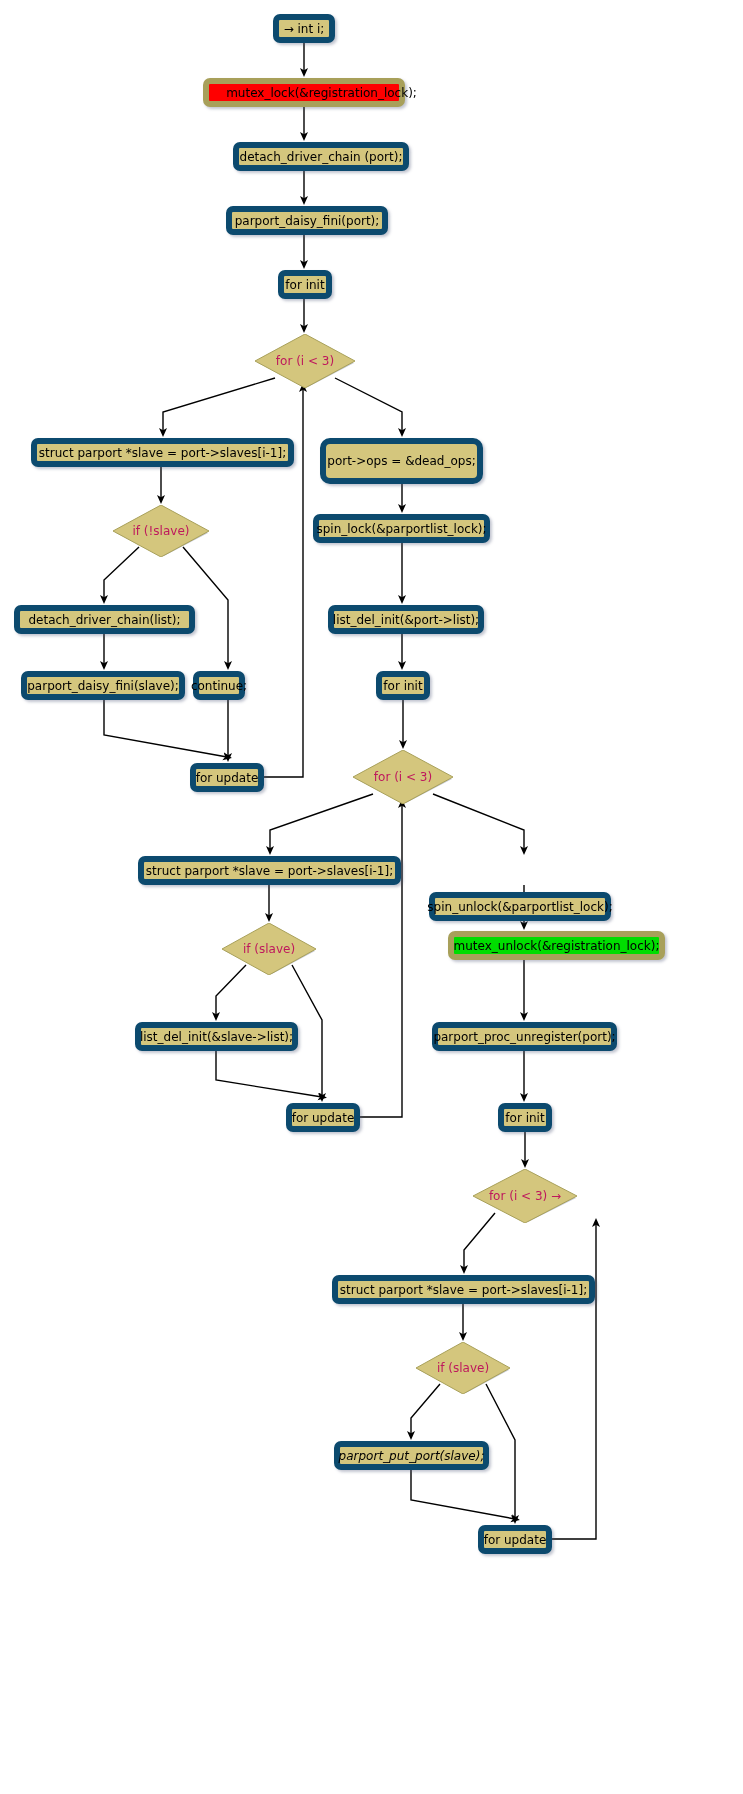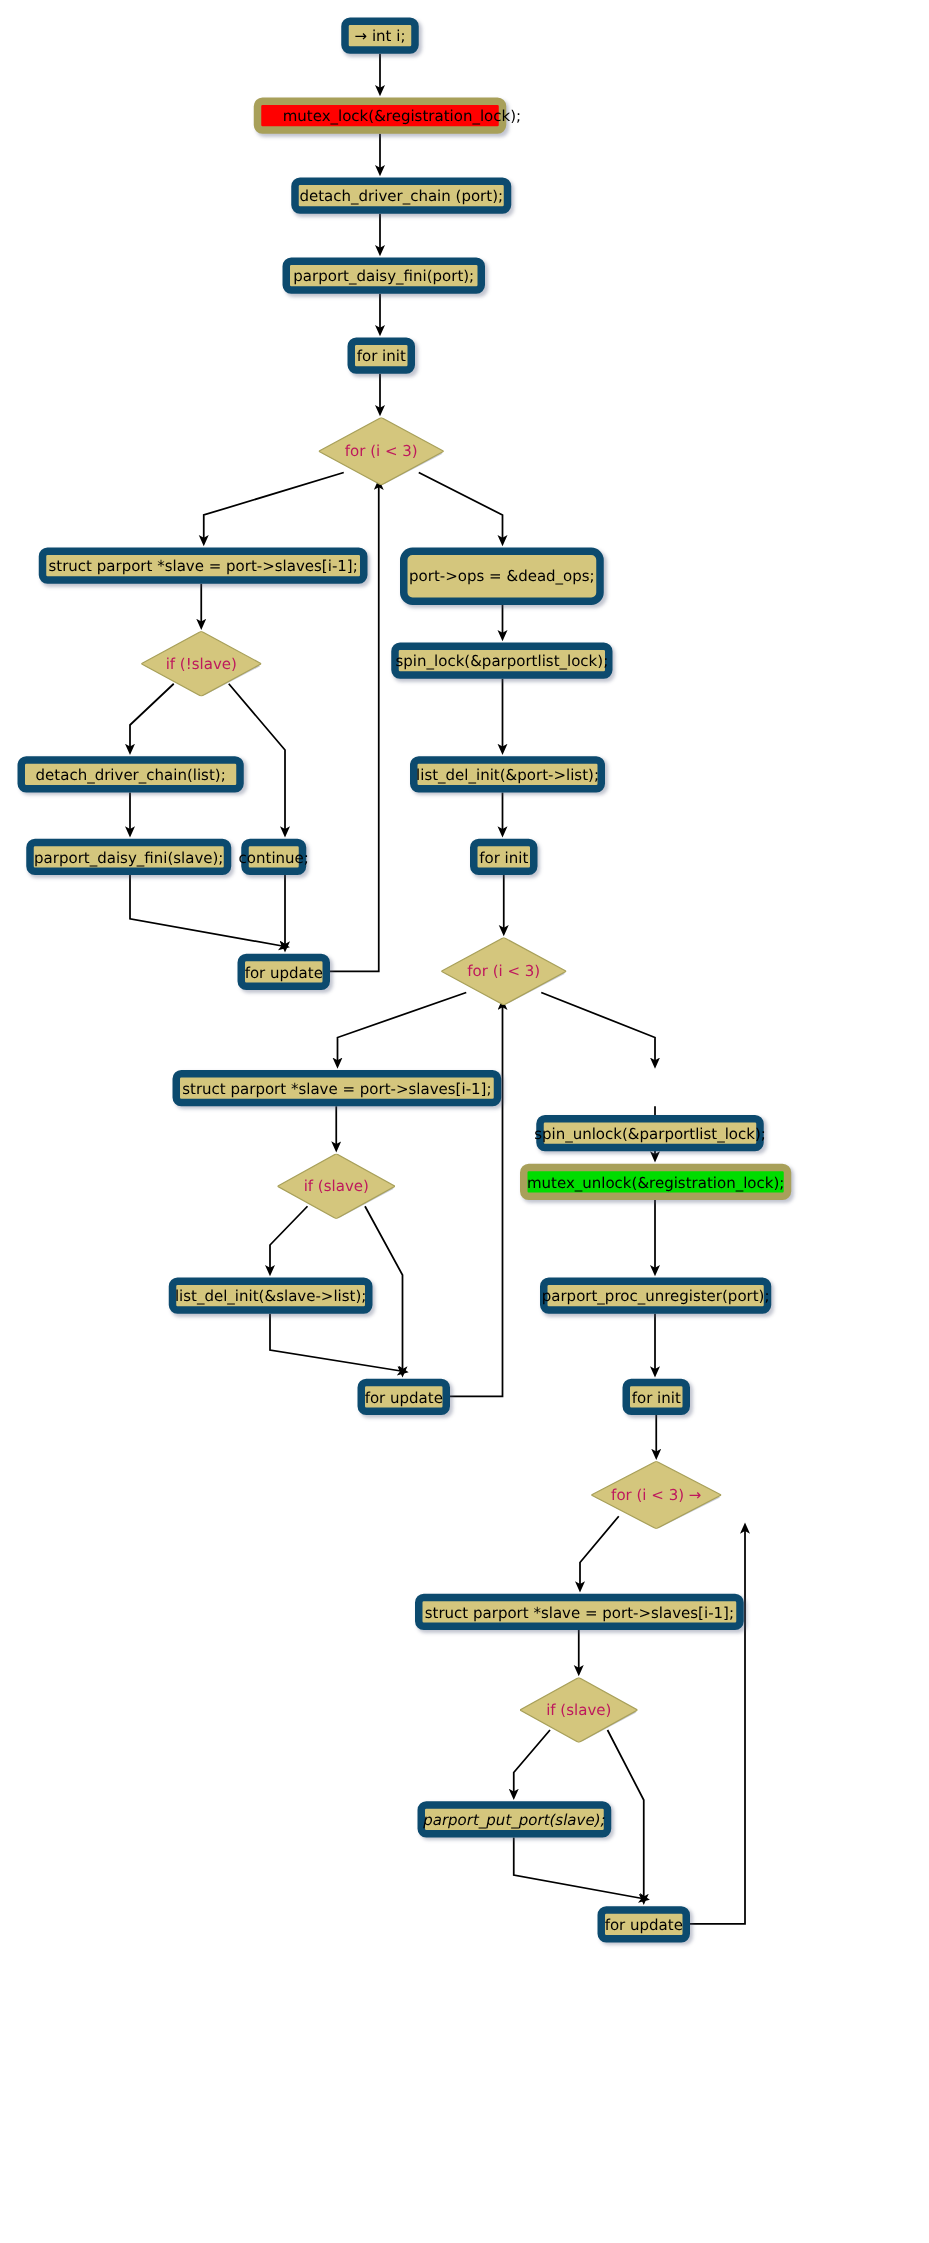--- a/index.html
+++ b/index.html
@@ -45,20 +45,21 @@
     padding: 0 9px;
   }
   .rect.red {
     background: #FF0000;
     border-color: #A8A05A;
     padding-left: 44px;
   }
   .rect.green {
     background: #00DD00;
     border-color: #A8A05A;
+    margin-left: 32px;
   }
   .diamond-wrap {
     position: absolute;
     display: flex;
     align-items: center;
     justify-content: center;
   }
   .diamond-shape {
     position: absolute;
     left: 0;

